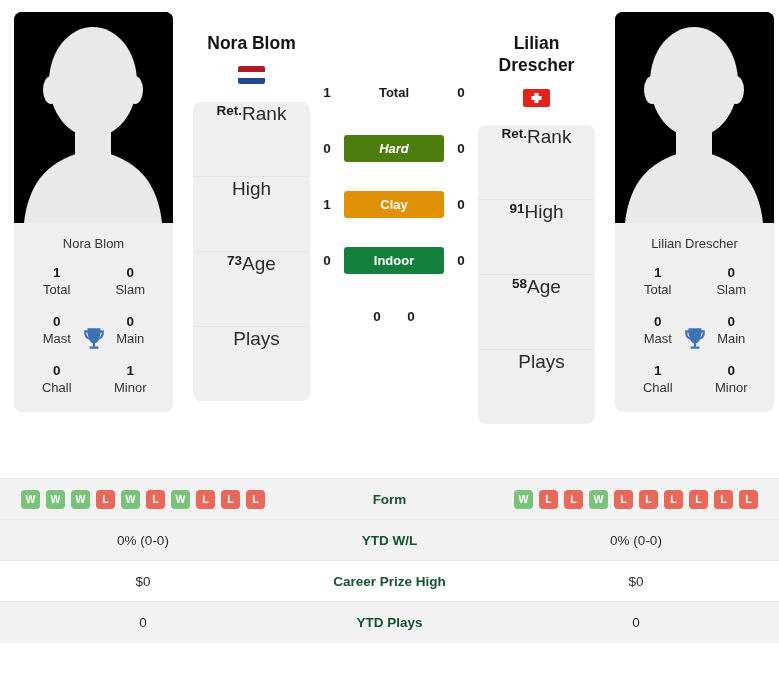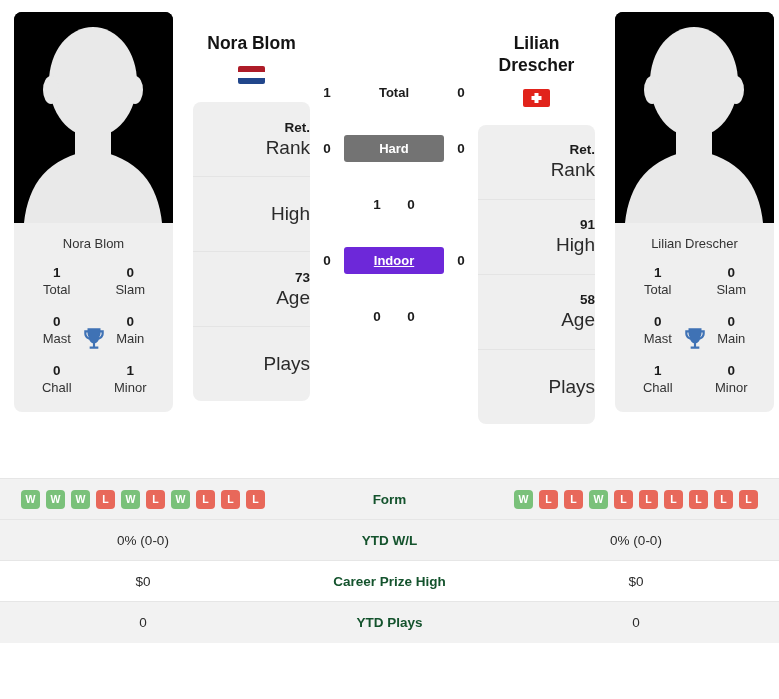--- a/index.html
+++ b/index.html
@@ -117,22 +117,22 @@
 
   .info-card {
     background: #efefef;
     border-radius: 8px;
     margin-top: 18px;
     overflow: hidden;
   }
   .info-row {
     height: 74px;
     display: flex;
-    flex-direction: column;
-    align-items: flex-end;
+    flex-direction: row;
+    align-items: flex-start;
     justify-content: center;
     border-bottom: 1px solid #e4e4e4;
     line-height: 1.28;
   }
   .info-row:last-child { border-bottom: none; padding-left: 10px; }
   .info-val {
     font-size: 13.5px;
     font-weight: bold;
     color: #1b1b1b;
   }
@@ -312,32 +312,35 @@
       <div class="h2h-row">
         <span class="h2h-num">1</span>
         <span class="h2h-mid">
           <span class="h2h-total-lbl">Total</span>
         </span>
         <span class="h2h-num">0</span>
       </div>
       <div class="h2h-row">
         <span class="h2h-num">0</span>
         <span class="h2h-mid">
-          <span class="surf-badge" style="background: #737373;">Hard</span>
+          <span class="surf-badge" style="background: #4d7c0f; font-style: italic;">Hard</span>
         </span>
         <span class="h2h-num">0</span>
       </div>
       <div class="h2h-row">
         <span class="h2h-num">1</span>
+        <span class="h2h-mid">
+          <span class="surf-badge" style="background: rgb(224, 145, 6);">Clay</span>
+        </span>
         <span class="h2h-num">0</span>
       </div>
       <div class="h2h-row">
         <span class="h2h-num">0</span>
         <span class="h2h-mid">
-          <span class="surf-badge" style="background: #6d28d9; text-decoration: underline;">Indoor</span>
+          <span class="surf-badge" style="background: #15803d;">Indoor</span>
         </span>
         <span class="h2h-num">0</span>
       </div>
       <div class="h2h-row">
         <span class="h2h-num">0</span>
         <span class="h2h-num">0</span>
       </div>
     </div>
 
     <div class="info-col right">

